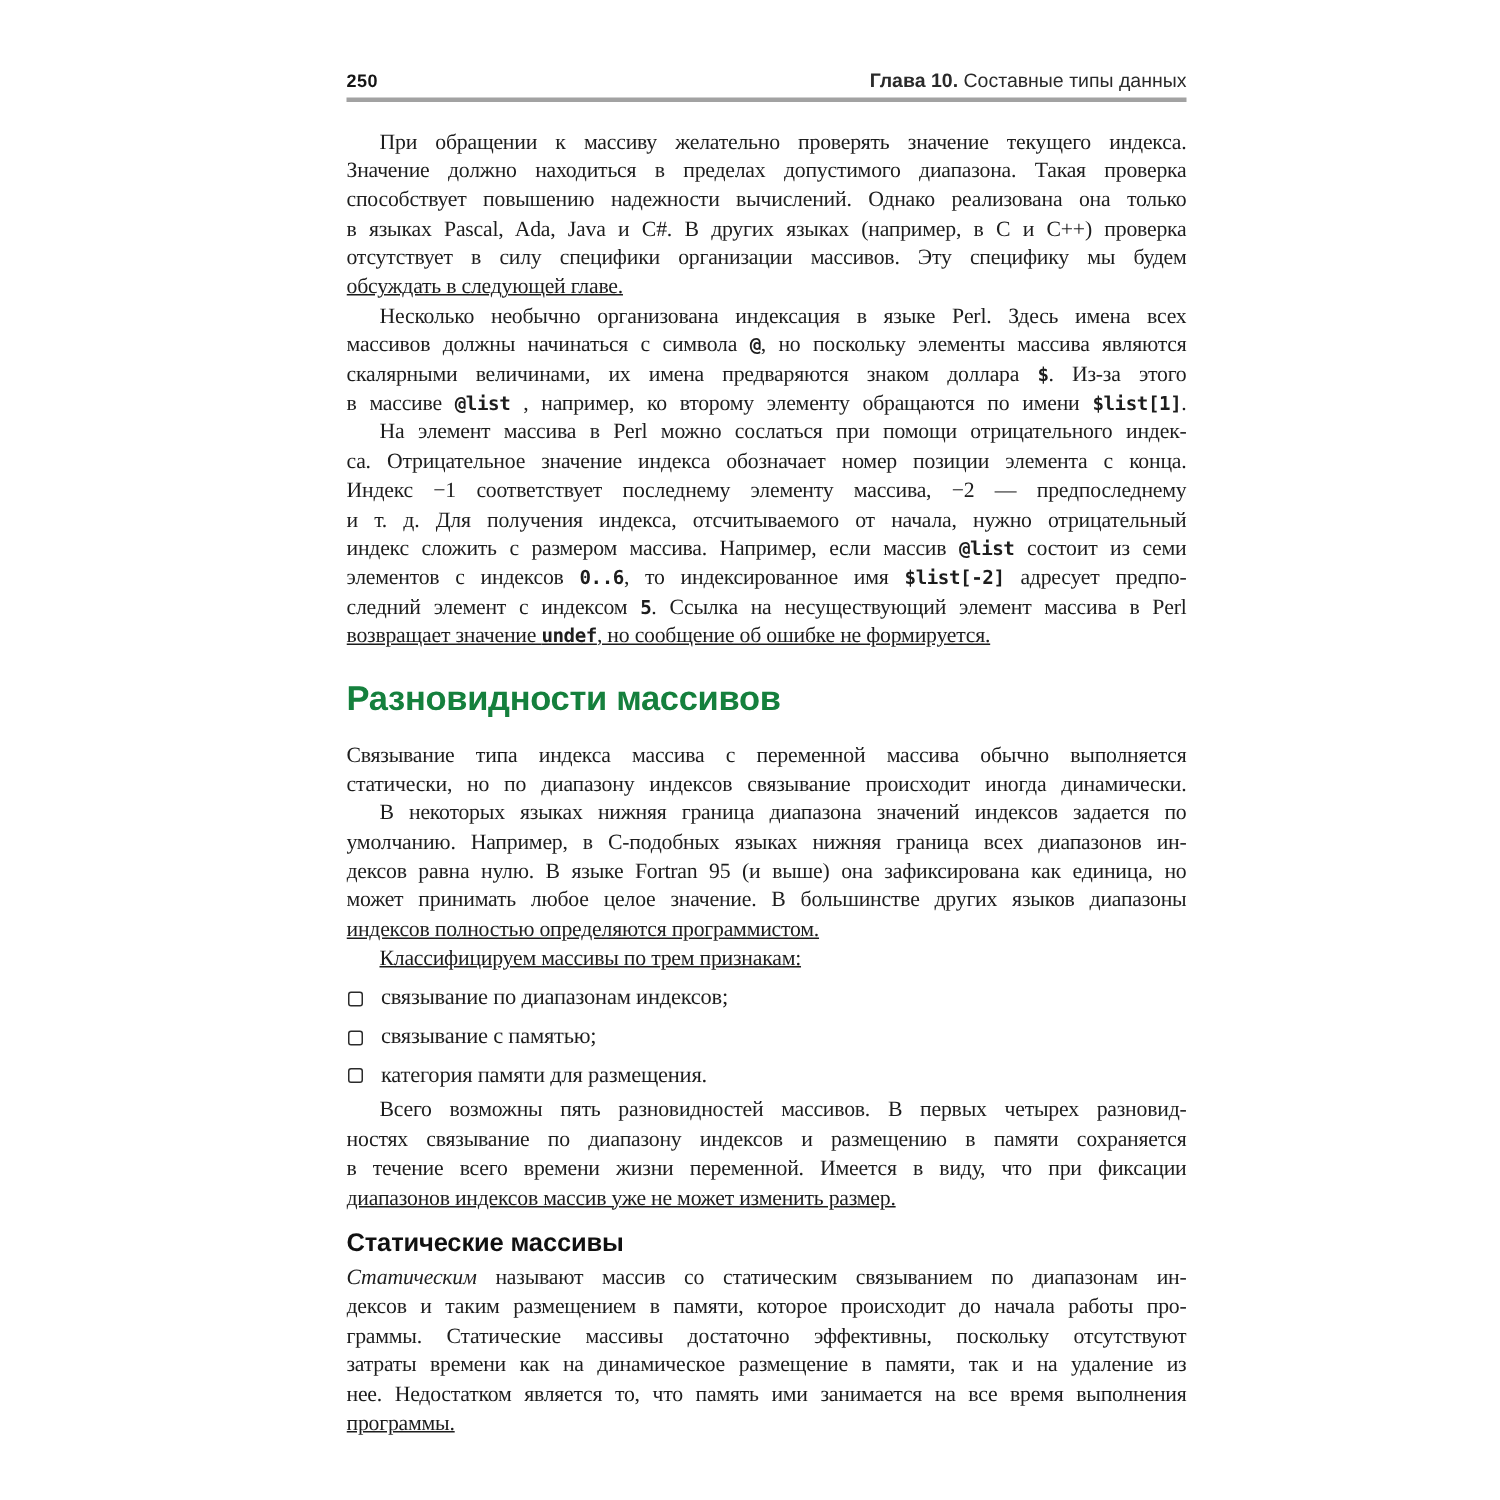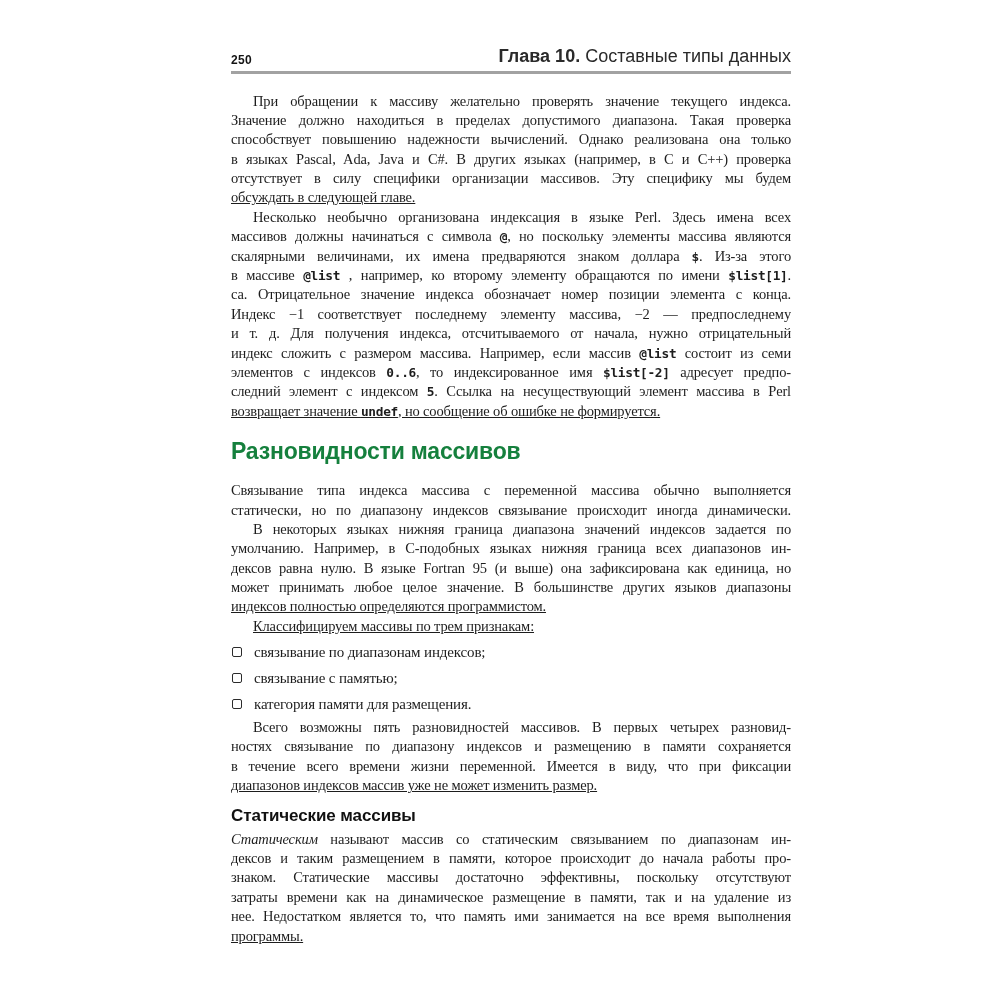--- a/index.html
+++ b/index.html
@@ -6,21 +6,21 @@
   body{
     width:1000px;height:1000px;background:#ffffff;
     font-family:"Liberation Serif",serif;color:#1d1d1d;
     overflow:hidden;
   }
   #page{padding:46px 209px 0 231px;}
   
   .pg-header{display:flex;justify-content:space-between;align-items:flex-end;
     font-family:"Liberation Sans",sans-serif;}
   .pagenum{font-weight:bold;font-size:12px;letter-spacing:0.3px;color:#141414;}
-  .chapter{font-size:18px;color:#2a2a2a;}
+  .chapter{font-size:13px;color:#2a2a2a;}
   .chapter .b{font-weight:bold;}
   .rule{height:2.5px;background:#a2a2a2;margin-top:4px;}
   
   #content{margin-top:18px;}
   .para{margin:0;}
   .line{
     height:19.4px;line-height:19.4px;font-size:14.5px;letter-spacing:-0.15px;
     text-align:justify;text-align-last:justify;-moz-text-align-last:justify;
     overflow:hidden;
   }
@@ -59,20 +59,21 @@
         <div class="line"><span>отсутствует в силу специфики организации массивов. Эту специфику мы будем</span></div>
         <div class="line last"><span>обсуждать в следующей главе.</span></div>
       </div>
       <div class="para">
         <div class="line indent"><span>Несколько необычно организована индексация в языке Perl. Здесь имена всех</span></div>
         <div class="line"><span>массивов должны начинаться с символа </span><span class="code">@</span><span>, но поскольку элементы массива являются</span></div>
         <div class="line"><span>скалярными величинами, их имена предваряются знаком доллара </span><span class="code">$</span><span>. Из-за этого</span></div>
         <div class="line"><span>в массиве </span><span class="code">@list</span><span> , например, ко второму элементу обращаются по имени </span><span class="code">$list[1]</span><span>.</span></div>
       </div>
       <div class="para">
+        <div class="line indent"><span>На элемент массива в Perl можно сослаться при помощи отрицательного индек-</span></div>
         <div class="line"><span>са. Отрицательное значение индекса обозначает номер позиции элемента с конца.</span></div>
         <div class="line"><span>Индекс −1 соответствует последнему элементу массива, −2 — предпоследнему</span></div>
         <div class="line"><span>и т. д. Для получения индекса, отсчитываемого от начала, нужно отрицательный</span></div>
         <div class="line"><span>индекс сложить с размером массива. Например, если массив </span><span class="code">@list</span><span> состоит из семи</span></div>
         <div class="line"><span>элементов с индексов </span><span class="code">0..6</span><span>, то индексированное имя </span><span class="code">$list[-2]</span><span> адресует предпо-</span></div>
         <div class="line"><span>следний элемент с индексом </span><span class="code">5</span><span>. Ссылка на несуществующий элемент массива в Perl</span></div>
         <div class="line last"><span>возвращает значение </span><span class="code">undef</span><span>, но сообщение об ошибке не формируется.</span></div>
       </div>
       <div class="h1">Разновидности массивов</div>
       <div class="para">
@@ -106,19 +107,19 @@
       <div class="para">
         <div class="line indent"><span>Всего возможны пять разновидностей массивов. В первых четырех разновид-</span></div>
         <div class="line"><span>ностях связывание по диапазону индексов и размещению в памяти сохраняется</span></div>
         <div class="line"><span>в течение всего времени жизни переменной. Имеется в виду, что при фиксации</span></div>
         <div class="line last"><span>диапазонов индексов массив уже не может изменить размер.</span></div>
       </div>
       <div class="h2">Статические массивы</div>
       <div class="para">
         <div class="line"><span class="em">Статическим</span><span> называют массив со статическим связыванием по диапазонам ин-</span></div>
         <div class="line"><span>дексов и таким размещением в памяти, которое происходит до начала работы про-</span></div>
-        <div class="line"><span>знаком. Статические массивы достаточно эффективны, поскольку отсутствуют</span></div>
+        <div class="line"><span>граммы. Статические массивы достаточно эффективны, поскольку отсутствуют</span></div>
         <div class="line"><span>затраты времени как на динамическое размещение в памяти, так и на удаление из</span></div>
         <div class="line"><span>нее. Недостатком является то, что память ими занимается на все время выполнения</span></div>
         <div class="line last"><span>программы.</span></div>
       </div>
     </div>
 </div>
 
 </body></html>

